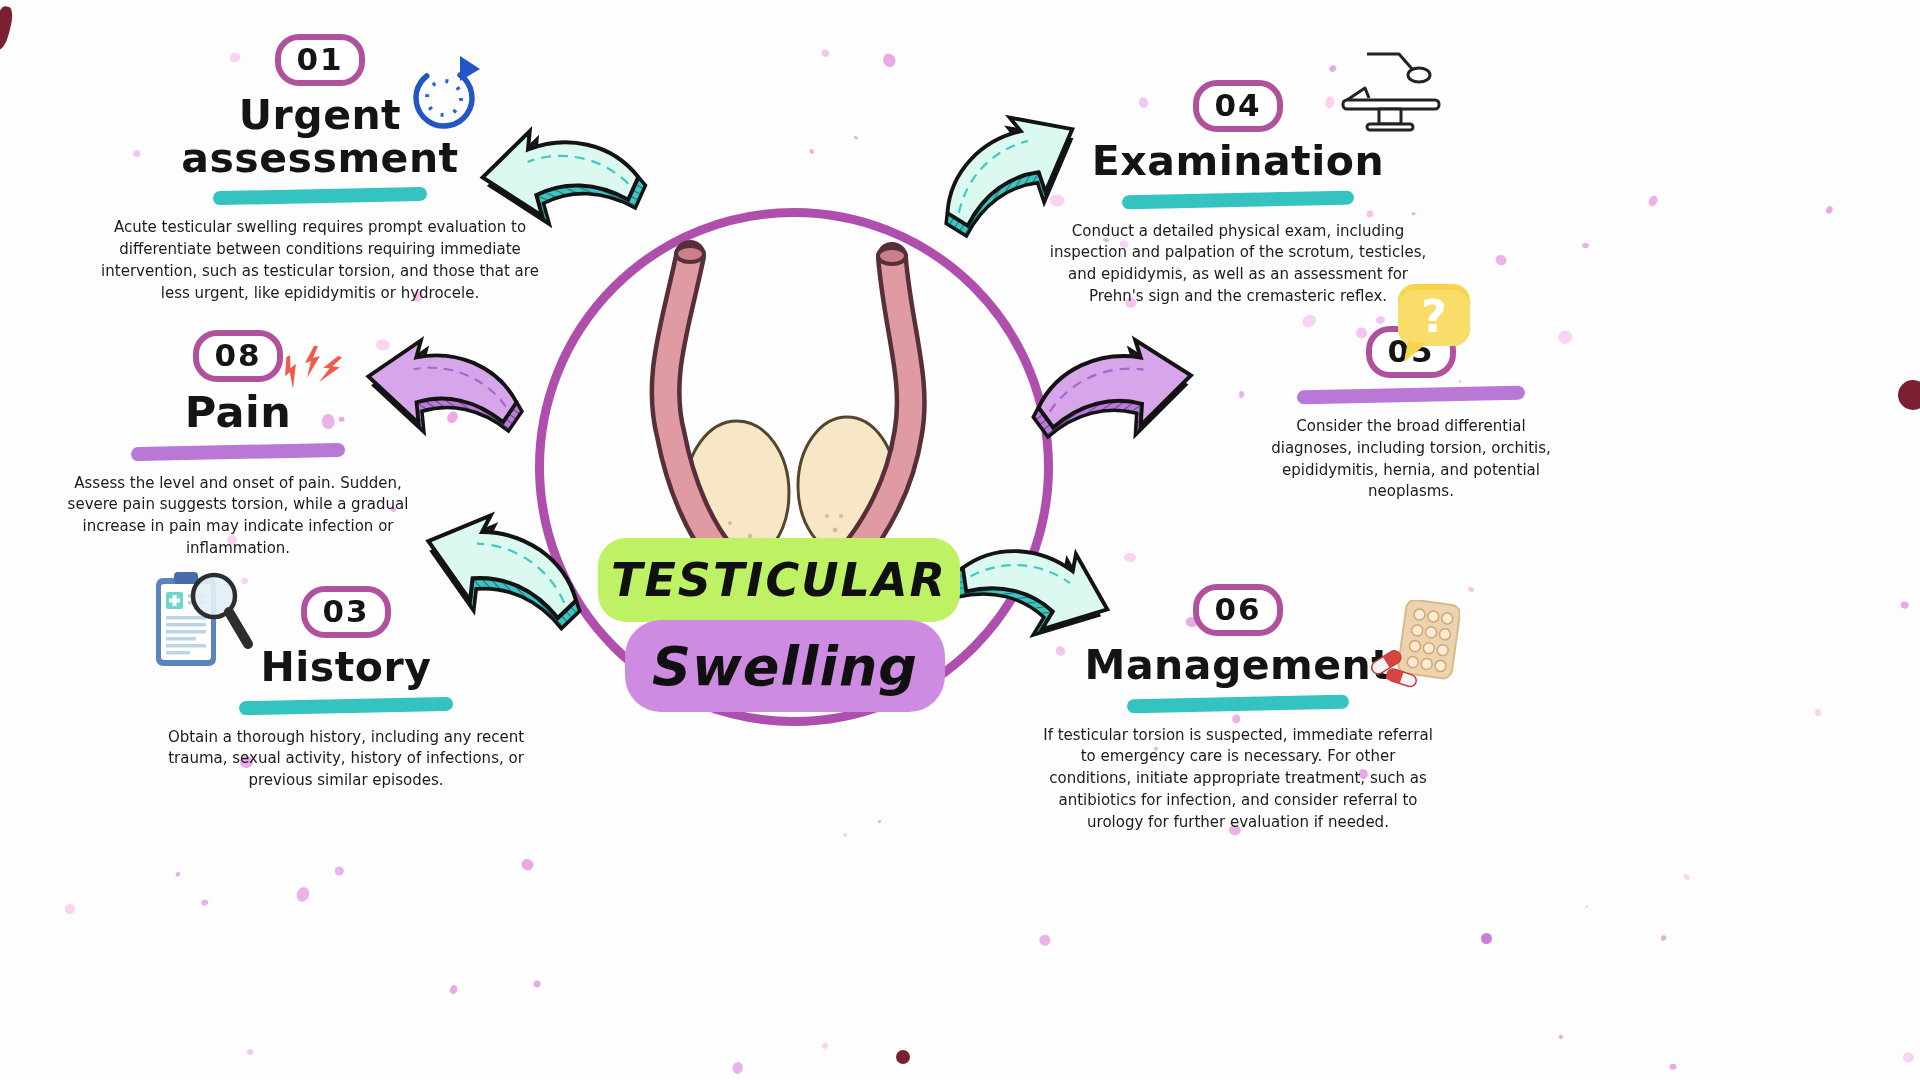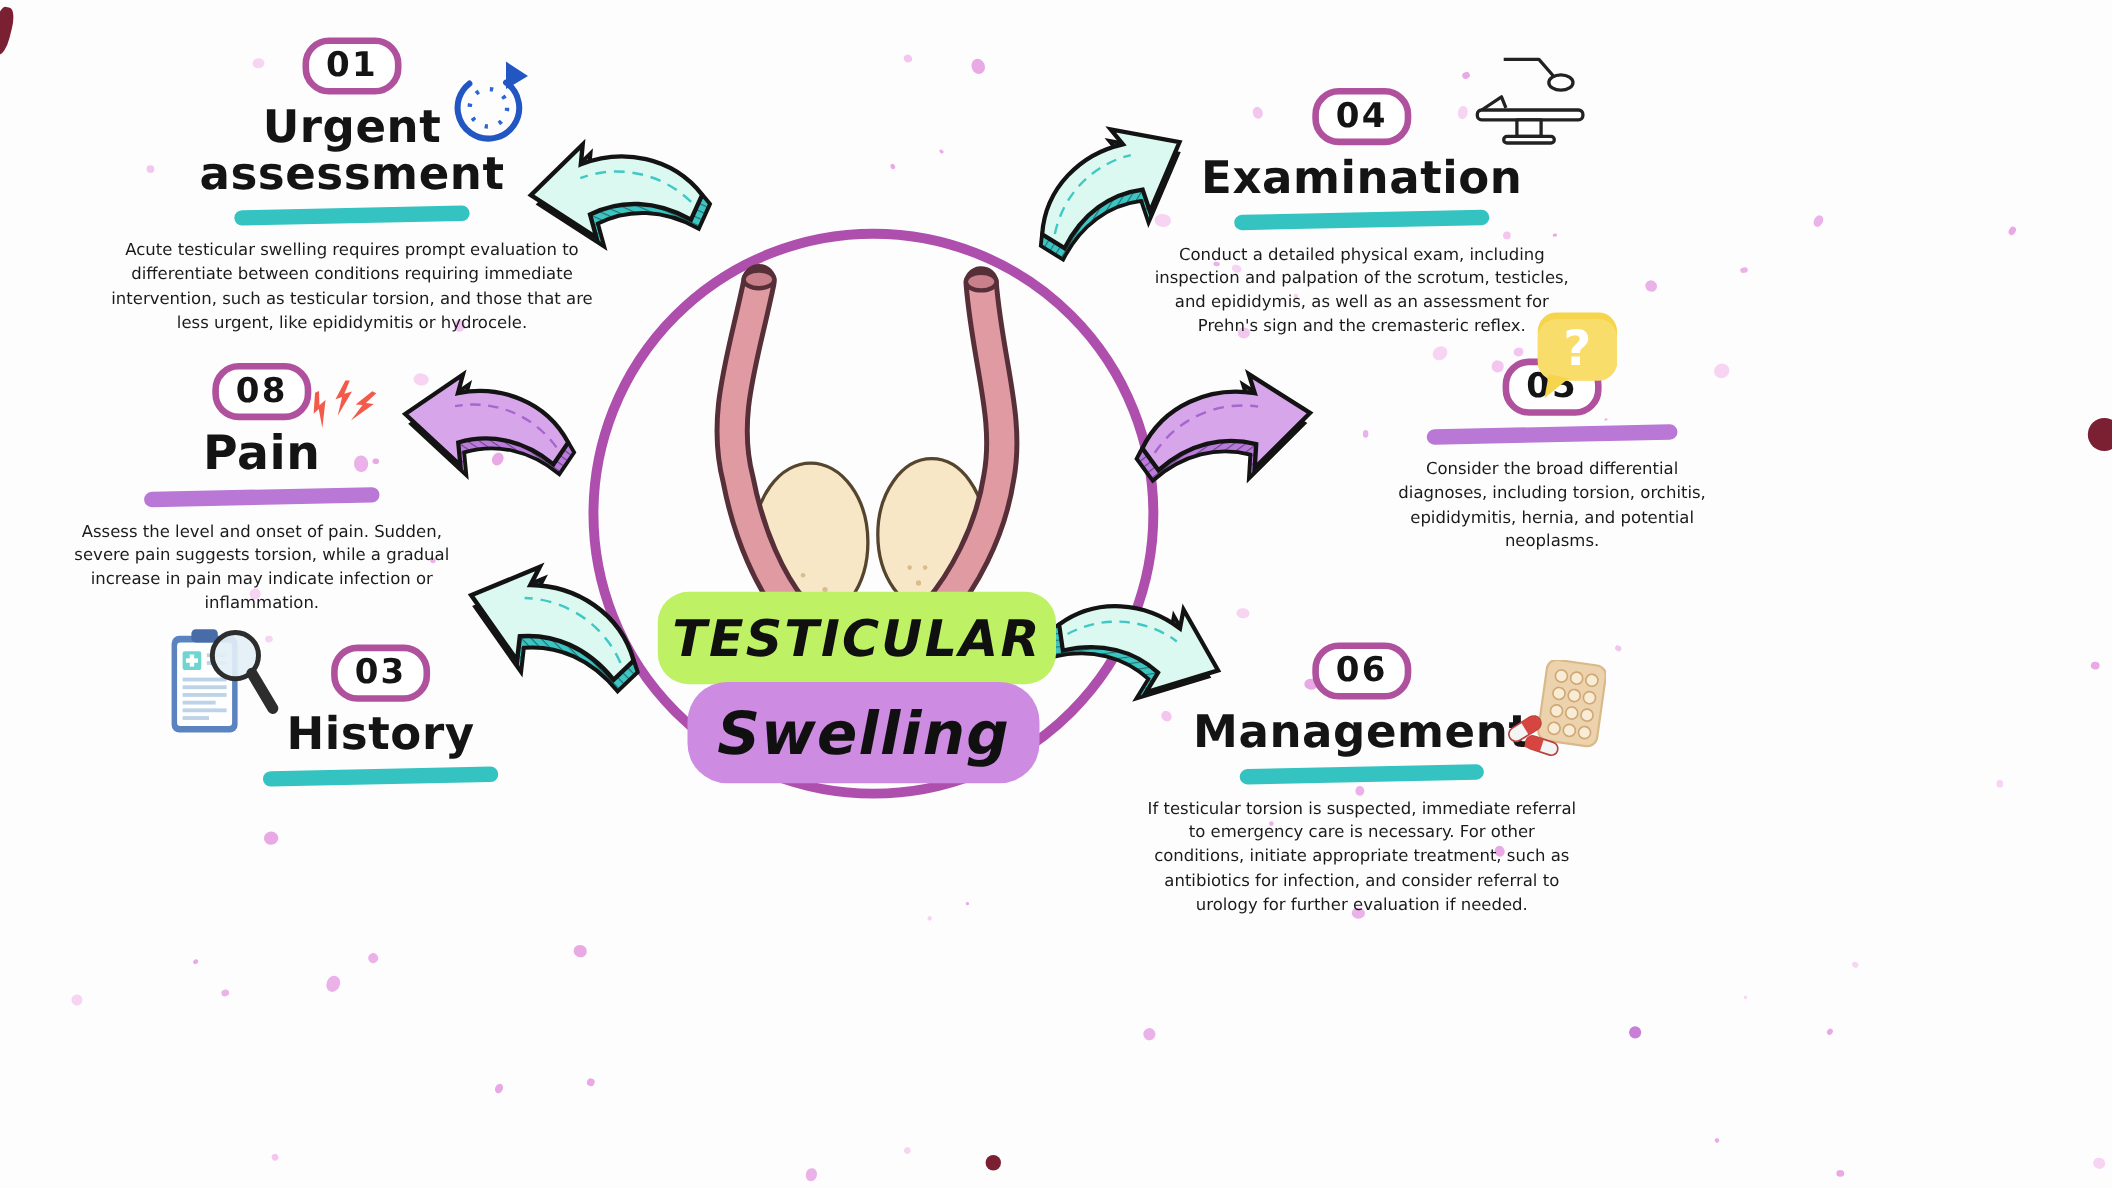--- a/index.html
+++ b/index.html
@@ -274,20 +274,21 @@
   <div class="badge"><span>08</span></div>
   <h2 class="heading">Pain</h2>
   <div class="underline purple"></div>
   <p class="body">Assess the level and onset of pain. Sudden, severe pain suggests torsion, while a gradual increase in pain may indicate infection or inflammation.</p>
 </section>
 
 <section class="sec s3">
   <div class="badge"><span>03</span></div>
   <h2 class="heading">History</h2>
   <div class="underline teal"></div>
+  <p class="body">Obtain a thorough history, including any recent trauma, sexual activity, history of infections, or previous similar episodes.</p>
 </section>
 
 <section class="sec s4">
   <div class="badge"><span>04</span></div>
   <h2 class="heading">Examination</h2>
   <div class="underline teal"></div>
   <p class="body">Conduct a detailed physical exam, including inspection and palpation of the scrotum, testicles, and epididymis, as well as an assessment for Prehn's sign and the cremasteric reflex.</p>
 </section>
 
 <section class="sec s5">

